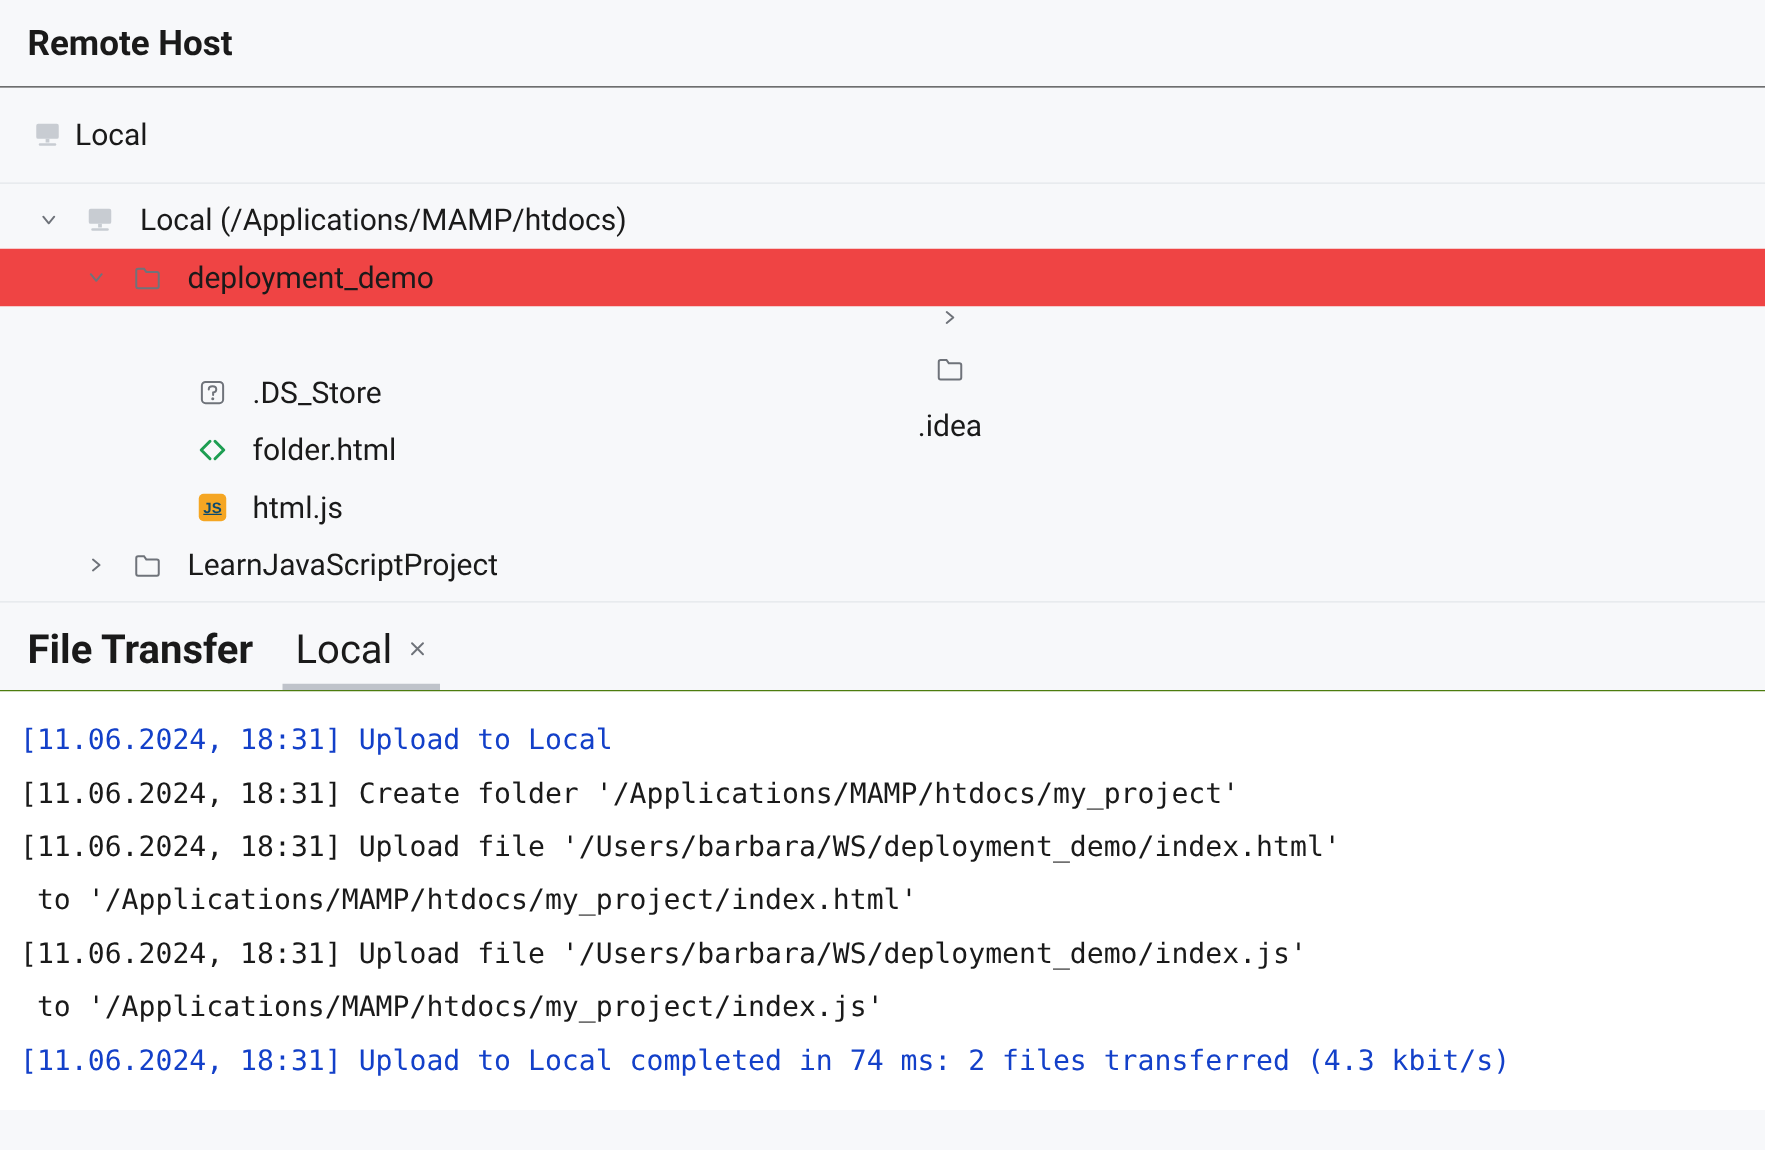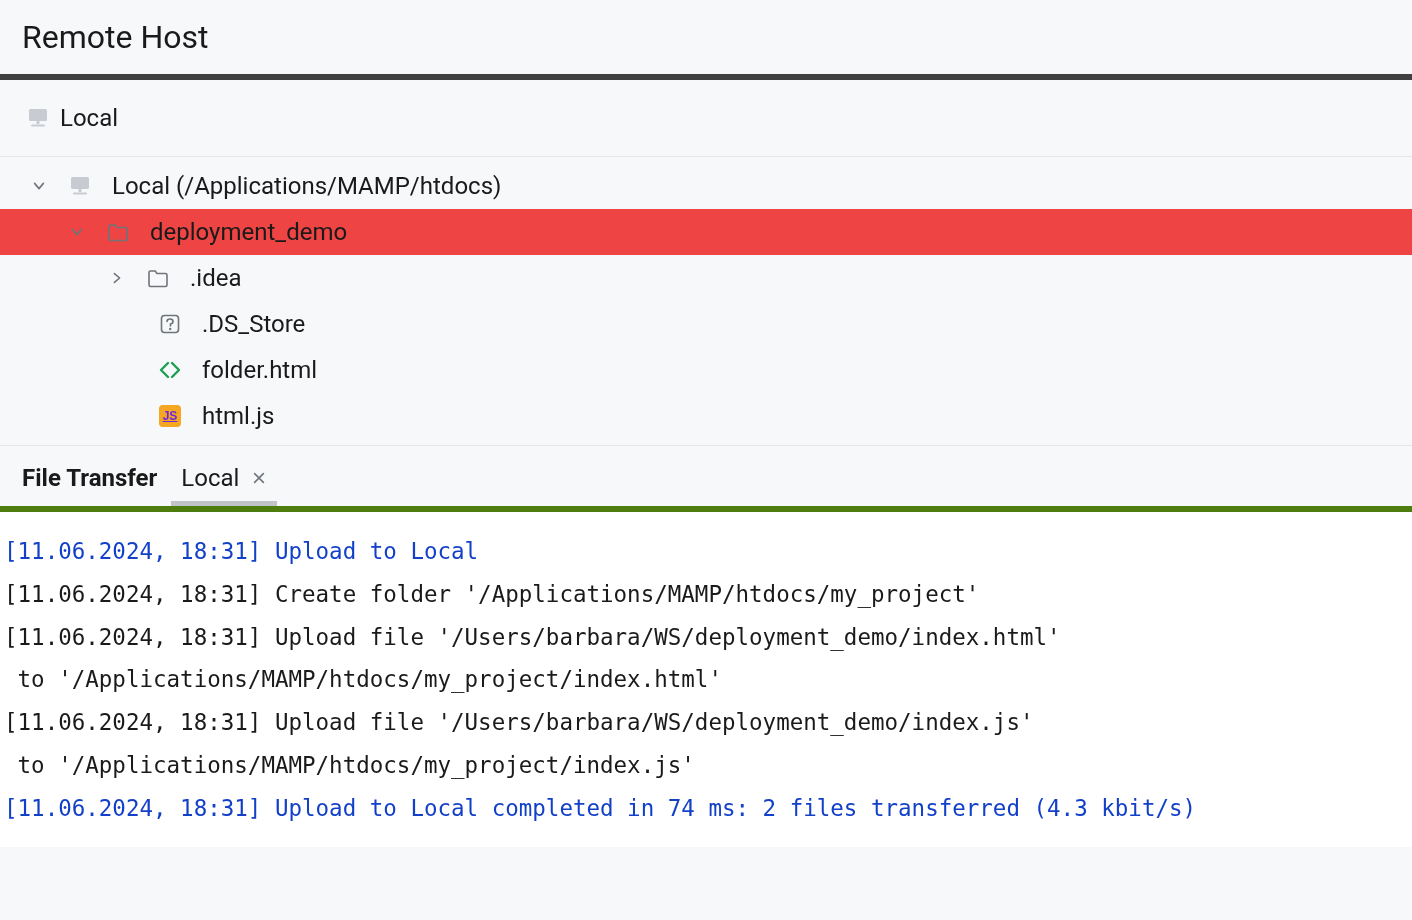--- a/index.html
+++ b/index.html
@@ -7,23 +7,23 @@
     font-family: -apple-system, BlinkMacSystemFont, "Segoe UI", Roboto, Helvetica, Arial, sans-serif;
     font-size: 23px;
     color: #1a1a1a;
     background: #f7f8fa;
     width: 1412px;
     height: 920px;
     overflow: hidden;
   }
   .panel-header {
     padding: 18px 22px;
-    font-weight: 400;
-    font-size: 32px;
-    border-bottom: 6px solid #404040;
+    font-weight: 700;
+    font-size: 28px;
+    border-bottom: 1px solid #404040;
   }
   .server-label {
     display: flex;
     align-items: center;
     gap: 10px;
     padding: 24px 22px 24px 26px;
     border-bottom: 1px solid #e4e6ea;
     font-size: 24px;
   }
   .tree {
@@ -59,28 +59,28 @@
     display: inline-flex;
     align-items: center;
     justify-content: center;
     flex: none;
   }
   .icon svg { width: 24px; height: 24px; }
   .tree-row .label { white-space: nowrap; }
   
   .lvl0 { padding-left: 30px; }
   .lvl1 { padding-left: 68px; }
-  .lvl2 { padding-left: 108px; }
+  .lvl2 { padding-left: 108px; flex-direction: column; }
   .lvl2-noarrow { padding-left: 120px; }
   .tabs {
     display: flex;
     align-items: center;
-    gap: 24px;
+    gap: 34px;
     padding: 18px 22px 14px 22px;
-    font-size: 24px;
+    font-size: 32px;
   }
   .tab-active { font-weight: 700; }
   .tab {
     display: flex;
     align-items: center;
     gap: 12px;
     position: relative;
   }
   .tab-underline {
     position: absolute;
@@ -94,40 +94,40 @@
     width: 16px; height: 16px;
     display: inline-flex; align-items: center; justify-content: center;
     cursor: pointer;
   }
   .close-x svg { width: 14px; height: 14px; }
   .log {
     background: #ffffff;
     font-family: ui-monospace, SFMono-Regular, Menlo, Consolas, monospace;
     font-size: 22.5px;
     line-height: 1.9;
-    padding: 18px 4px 18px 4px;
+    padding: 18px 4px 18px 16px;
     white-space: pre;
-    border-top: 6px solid #4d7c0f;
+    border-top: 1px solid #4d7c0f;
   }
   .log .blue { color: #1340c9; }
   .folder-outline { fill: none; stroke: #6f737a; stroke-width: 1.6; }
   .server-fill { fill: #c8ccd2; }
   .question-fill { fill: none; stroke: #6f737a; stroke-width: 1.6; }
   .html-icon { color: #1e9e52; }
   .js-badge {
     width: 22px; height: 22px;
     background: #f5a623;
     border-radius: 4px;
     display: inline-flex;
     align-items: center;
     justify-content: center;
     font-family: -apple-system, sans-serif;
     font-size: 12px;
     font-weight: 700;
-    color: #6d28d9;
+    color: #0c4a6e;
     text-decoration: underline;
   }
 </style>
 </head>
 <body>
 
 <div class="panel-header">Remote Host</div>
 
 <div class="server-label">
   <span class="icon">
@@ -210,20 +210,33 @@
   </div>
 
   <div class="tree-row lvl2-noarrow">
     <span class="chev-spacer"></span>
     <span class="icon">
       <span class="js-badge">JS</span>
     </span>
     <span class="label">html.js</span>
   </div>
 
+  <div class="tree-row lvl1">
+    <span class="chev">
+      <svg viewBox="0 0 16 16">
+          <path d="M5 3 L11 8 L5 13" fill="none" stroke="#6f737a" stroke-width="1.8" stroke-linecap="round" stroke-linejoin="round"></path>
+        </svg>
+    </span>
+    <span class="icon">
+      <svg viewBox="0 0 24 24">
+          <path d="M3 6.5 L3 19 Q3 20.5 4.5 20.5 L19.5 20.5 Q21 20.5 21 19 L21 9 Q21 7.5 19.5 7.5 L11 7.5 L9.2 5 L4.5 5 Q3 5 3 6.5 Z" class="folder-outline"></path>
+        </svg>
+    </span>
+    <span class="label">LearnJavaScriptProject</span>
+  </div>
 
 </div>
 
 <div class="tabs">
   <span class="tab-active">File Transfer</span>
   <span class="tab">
     <span>Local</span>
     <span class="close-x">
       <svg viewBox="0 0 16 16">
           <path d="M3 3 L13 13 M13 3 L3 13" stroke="#6f737a" stroke-width="1.8" stroke-linecap="round"></path>

